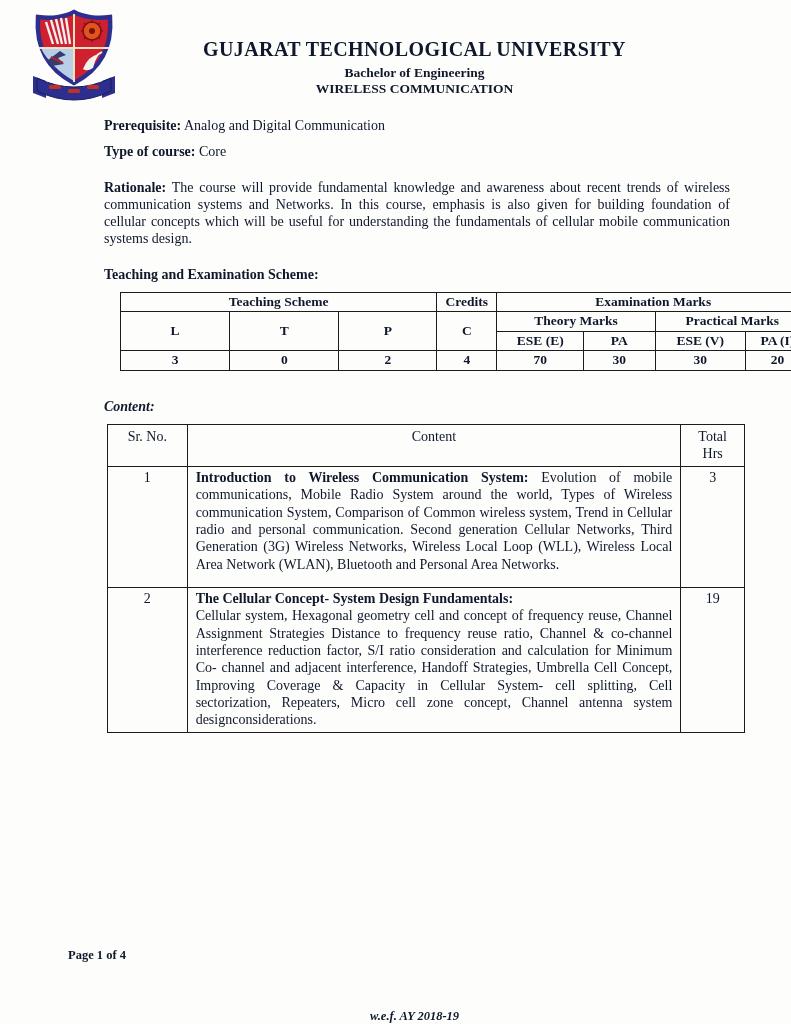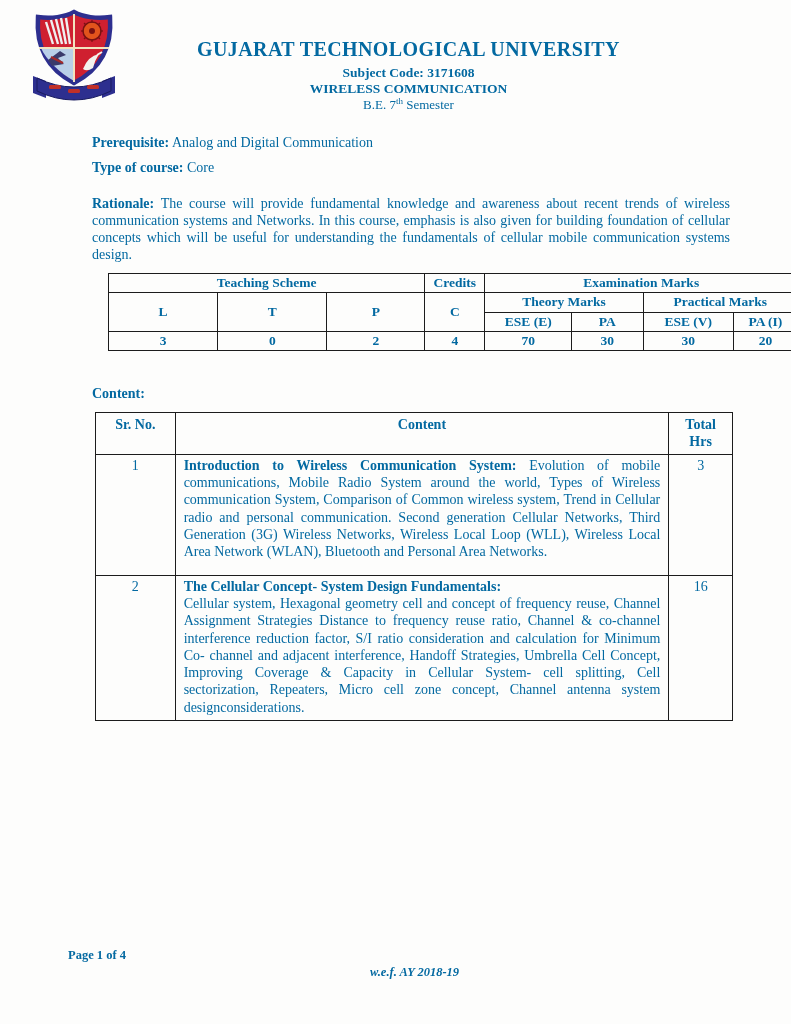--- a/index.html
+++ b/index.html
@@ -4,22 +4,23 @@
 <style>
   * { box-sizing: border-box; }
   html, body { margin: 0; padding: 0; background: #888; }
   .page {
     position: relative;
     width: 791px;
     height: 1024px;
     margin: 0 auto;
     background: #fdfdfc;
     font-family: "Liberation Serif", serif;
-    color: #0369a1;
+    color: #0f172a;
     overflow: hidden;
+    padding-left: 12px;
   }
 
   
   .logo {
     position: absolute;
     left: 29px;
     top: 8px;
     width: 90px;
     height: 102px;
   }
@@ -43,21 +44,21 @@
   .doc-body {
     margin: 10px 61px 0 92px;
     font-size: 14px;
     line-height: 1.22;
   }
   .field-line { margin: 0 0 0 0; }
   .fl-type   { margin-top: 8px; }
   .fl-prereq { margin-top: 21px; }
   .fl-rationale { margin-top: 19px; text-align: justify; }
   .fl-scheme-head { margin-top: 19px; font-weight: bold; }
-  .fl-content-head { margin-top: 34px; font-weight: bold; }
+  .fl-content-head { margin-top: 27px; font-weight: bold; font-style: italic; }
   b.lbl { font-weight: bold; }
 
   
   table { border-collapse: collapse; width: 100%; }
   .scheme-table {
     margin-top: 9px;
     margin-left: 16px;
     width: 754px;
     font-size: 13.5px;
     font-weight: bold;
@@ -75,40 +76,40 @@
     margin-top: 9px;
     margin-left: 3px;
     width: 638px;
     font-size: 14px;
   }
   .content-table td {
     border: 1.6px solid #1c1c1c;
     vertical-align: top;
     padding: 2px 8px 4px 8px;
   }
-  .content-table td.hdr { font-weight: bold; text-align: center; padding-top: 3px; }
+  .content-table td.hdr { font-weight: normal; text-align: center; padding-top: 3px; }
   .content-table tr.hdr-row td { height: 42px; }
   .content-table td.srno, .content-table td.hrs { text-align: center; }
   .content-table td.topic { text-align: justify; line-height: 1.235; }
   .row1 td { height: 121px; }
   .row2 td { height: 145px; }
   .topic b.unit-title { font-weight: bold; }
 
   
   .footer-left {
     position: absolute;
     left: 68px;
     top: 948px;
     font-size: 12.5px;
     font-weight: bold;
   }
   .footer-center {
     position: absolute;
     left: 0; right: 0;
-    top: 965px;
+    top: 1009px;
     text-align: center;
     padding-left: 38px;
     font-size: 12.5px;
     font-weight: bold;
     font-style: italic;
   }
 </style>
 </head>
 <body>
 
@@ -155,33 +156,33 @@
       <path d="M54 61 Q59 48 70 46 Q66 52 64 60 Q58 64 54 61 Z" fill="#f3f3ee"></path>
       <path d="M68 47 L73 44" stroke="#f3f3ee" stroke-width="2"></path>
 
       <line x1="45" y1="6" x2="45" y2="74" stroke="#f2e3bf" stroke-width="2"></line>
       <line x1="10" y1="40" x2="80" y2="40" stroke="#f2e3bf" stroke-width="2"></line>
     </svg>
   </div>
 
   <div class="header-text">
     <div class="uni-title">GUJARAT TECHNOLOGICAL UNIVERSITY</div>
-    <div class="sub-line">Subject Code: 3171608</div>
+    <div class="sub-line">Bachelor of Engineering</div>
     <div class="sub-line">WIRELESS COMMUNICATION</div>
-    <div class="sub-line normal"><span>B.E. 7</span><sup>th</sup><span> Semester</span></div>
   </div>
 
   <div class="doc-body">
 
     <p class="field-line fl-prereq"><b class="lbl">Prerequisite:</b><span> Analog and  Digital Communication</span></p>
 
     <p class="field-line fl-type"><b class="lbl">Type of course:</b><span> Core</span></p>
 
     <p class="field-line fl-rationale"><b class="lbl">Rationale:</b><span> The course will provide fundamental knowledge and awareness about recent trends of wireless communication systems and Networks. In this course, emphasis is also given for  building foundation of cellular concepts which will be useful for understanding the fundamentals   of cellular mobile communication systems design.</span></p>
 
+    <p class="field-line fl-scheme-head">Teaching and Examination Scheme:</p>
 
     <table class="scheme-table">
       <colgroup>
         <col style="width:14.5%">
           <col style="width:14.5%">
           <col style="width:13%">
         <col style="width:8%">
           <col style="width:11.5%">
           <col style="width:9.5%">
         <col style="width:12%">
@@ -238,21 +239,21 @@
         <td class="hdr">Total Hrs</td>
       </tr>
       <tr class="row1">
         <td class="srno">1</td>
         <td class="topic"><b class="unit-title">Introduction to Wireless Communication System:</b><span> Evolution of mobile communications, Mobile Radio System around the world, Types of Wireless communication System, Comparison of Common wireless system, Trend in Cellular radio and personal communication. Second generation Cellular Networks, Third Generation (3G) Wireless Networks, Wireless Local Loop (WLL), Wireless Local Area Network (WLAN),  Bluetooth and Personal Area Networks.</span></td>
         <td class="hrs">3</td>
       </tr>
       <tr class="row2">
         <td class="srno">2</td>
         <td class="topic"><b class="unit-title">The Cellular Concept- System Design Fundamentals:</b><br><span>Cellular system, Hexagonal geometry cell and concept of  frequency reuse, Channel Assignment Strategies Distance to  frequency reuse ratio, Channel &amp; co-channel interference reduction factor, S/I ratio consideration and calculation for Minimum Co- channel and adjacent interference, Handoff Strategies, Umbrella  Cell Concept, Improving Coverage &amp;  Capacity  in  Cellular  System- cell splitting, Cell sectorization,  Repeaters, Micro cell zone concept, Channel antenna system designconsiderations.</span></td>
-        <td class="hrs">16</td>
+        <td class="hrs">19</td>
       </tr>
     </tbody>
       </table>
 
   </div>
 
   <div class="footer-left">Page 1 of 4</div>
   <div class="footer-center">w.e.f. AY 2018-19</div>
 
 </div>

